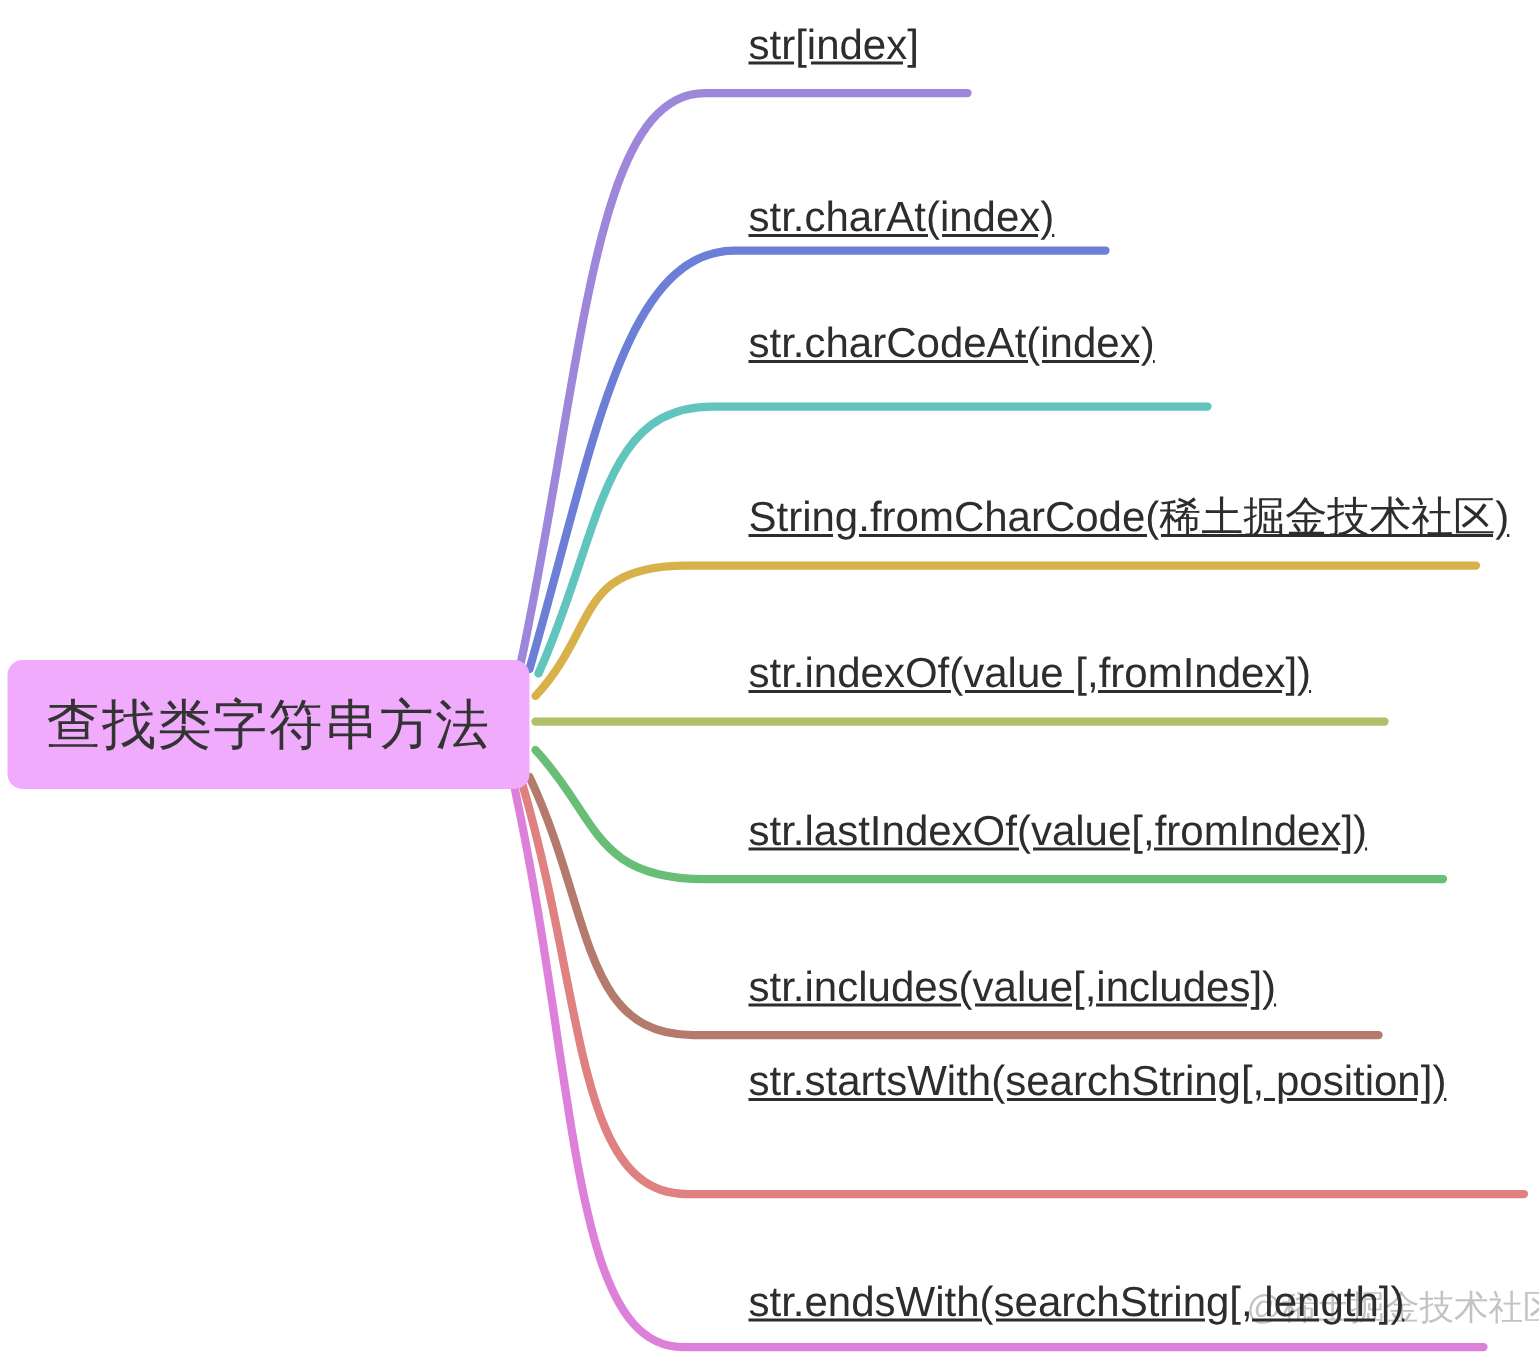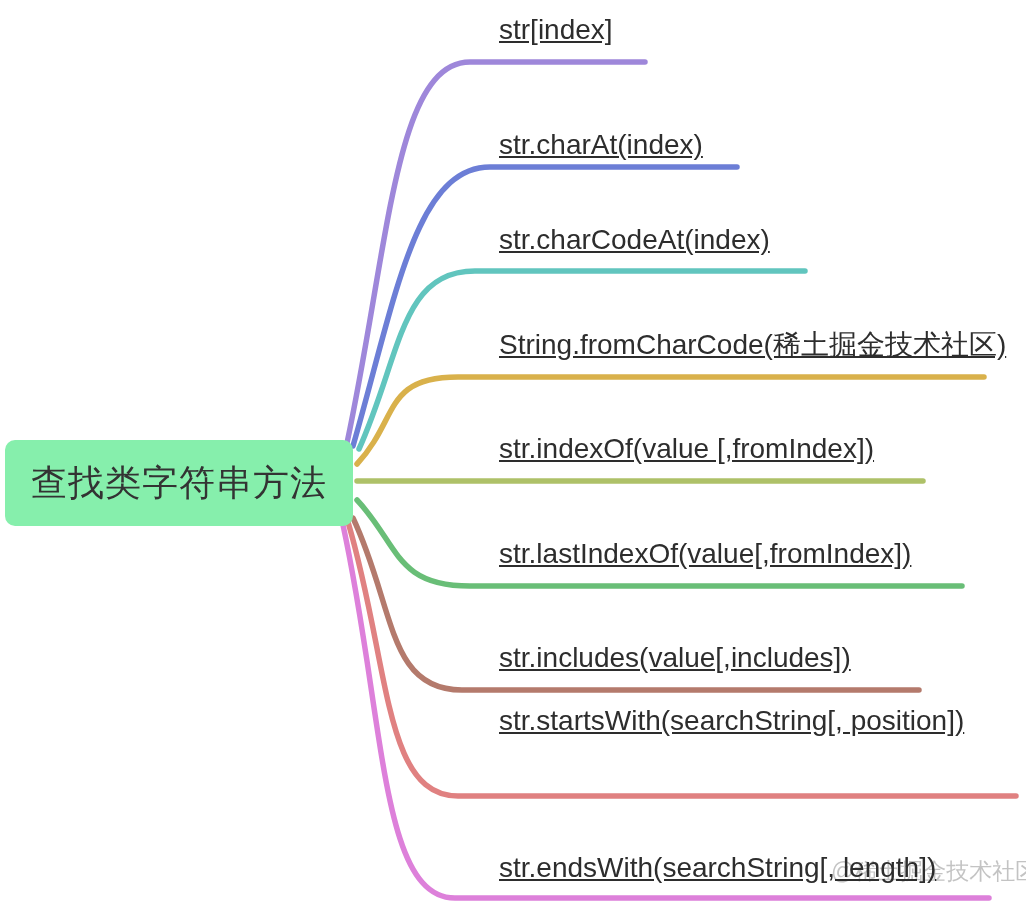--- a/index.html
+++ b/index.html
@@ -31,21 +31,21 @@
     white-space: nowrap;
     z-index: 3;
     text-decoration: underline;
   }
   #root-node {
     position: absolute;
     left: 5px;
     top: 440px;
     width: 348px;
     height: 86px;
-    background: #86efac;
+    background: #f0abfc;
     border-radius: 10px;
     display: flex;
     align-items: center;
     justify-content: center;
     z-index: 2;
   }
   #root-node .root-text {
     font-size: 36px;
     color: #333333;
     letter-spacing: 1px;
@@ -79,21 +79,21 @@
       <path d="M 343 525 C 385 719, 380 898, 455 898 L 989 898" stroke="#dd80da"></path>
     </svg>
 
   <div id="root-node">
     <span class="root-text">查找类字符串方法</span>
   </div>
 
   <div id="branch-layer">
       <div class="branch-label" style="top: 9px;">str[index]</div>
       <div class="branch-label" style="top: 124px;">str.charAt(index)</div>
-      <div class="branch-label" style="top: 219px;">str.charCodeAt(index)</div>
+      <div class="branch-label" style="top: 208px;">str.charCodeAt(index)</div>
       <div class="branch-label" style="top: 324px;">String.fromCharCode(稀土掘金技术社区)</div>
       <div class="branch-label" style="top: 428px;">str.indexOf(value [,fromIndex])</div>
       <div class="branch-label" style="top: 533px; text-align: center;">str.lastIndexOf(value[,fromIndex])</div>
       <div class="branch-label" style="top: 637px;">str.includes(value[,includes])</div>
       <div class="branch-label" style="top: 700px;">str.startsWith(searchString[, position])</div>
       <div class="branch-label" style="top: 847px;">str.endsWith(searchString[, length])</div>
     </div>
 
   <div id="watermark">@稀土掘金技术社区</div>
 

